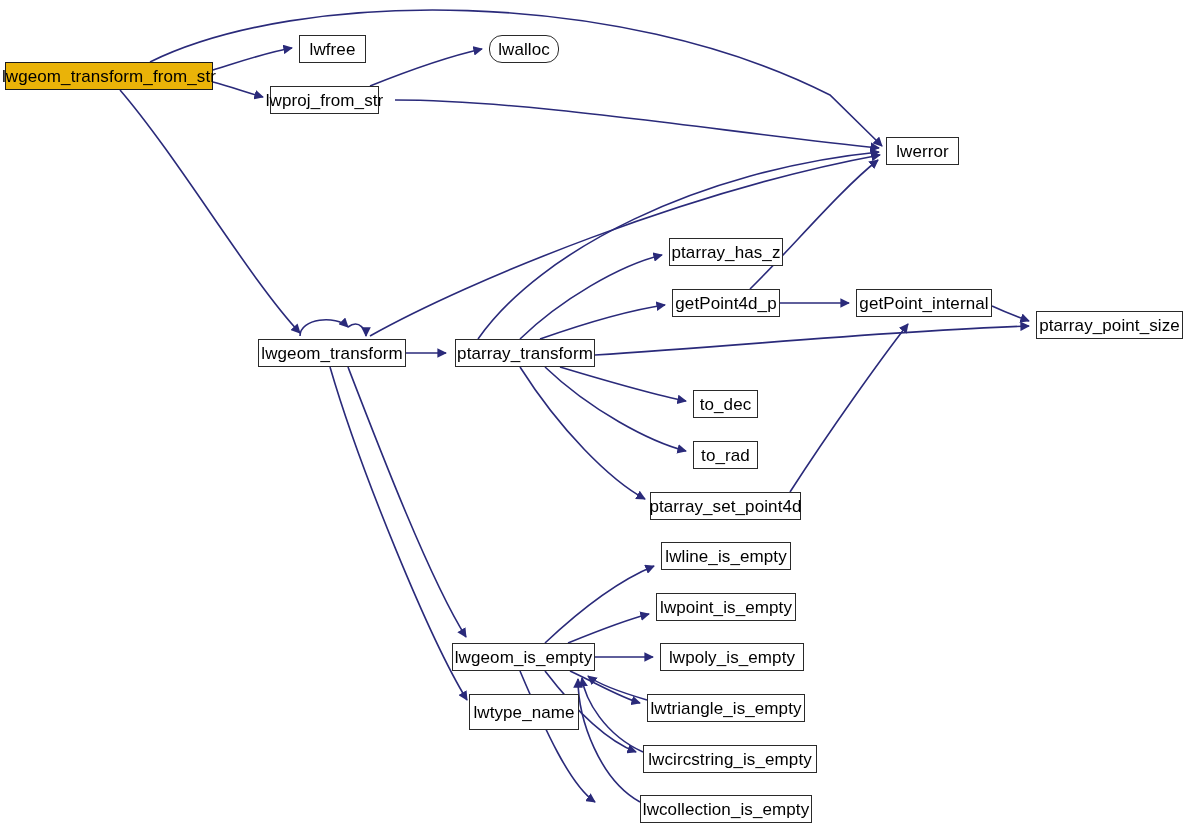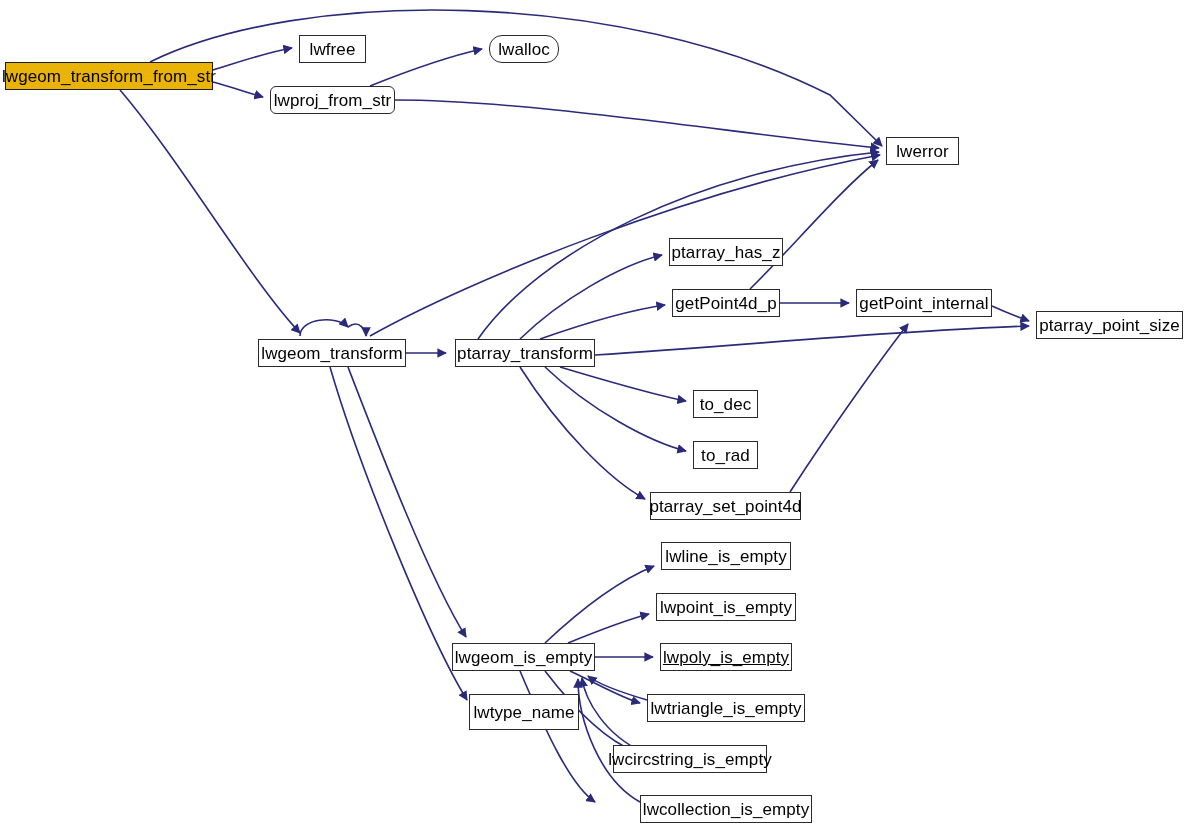--- a/index.html
+++ b/index.html
@@ -100,21 +100,21 @@
   <div id="node-layer">
       <div class="node root" style="left: 5px; top: 62px; width: 208px; height: 28px;">
         <span class="node-label">lwgeom_transform_from_str</span>
       </div>
       <div class="node" style="left: 299px; top: 35px; width: 67px; height: 28px;">
         <span class="node-label">lwfree</span>
       </div>
       <div class="node" style="left: 489px; top: 35px; width: 70px; height: 28px; border-radius: 13px;">
         <span class="node-label">lwalloc</span>
       </div>
-      <div class="node" style="left: 270px; top: 86px; width: 125px; height: 28px; border-radius: 6px;">
+      <div class="node" style="left: 270px; top: 86px; width: 109px; height: 28px;">
         <span class="node-label">lwproj_from_str</span>
       </div>
       <div class="node" style="left: 886px; top: 137px; width: 73px; height: 28px;">
         <span class="node-label">lwerror</span>
       </div>
       <div class="node" style="left: 669px; top: 238px; width: 114px; height: 28px;">
         <span class="node-label">ptarray_has_z</span>
       </div>
       <div class="node" style="left: 672px; top: 289px; width: 108px; height: 28px;">
         <span class="node-label">getPoint4d_p</span>
@@ -139,32 +139,32 @@
       </div>
       <div class="node" style="left: 650px; top: 492px; width: 151px; height: 28px;">
         <span class="node-label">ptarray_set_point4d</span>
       </div>
       <div class="node" style="left: 661px; top: 542px; width: 130px; height: 28px;">
         <span class="node-label">lwline_is_empty</span>
       </div>
       <div class="node" style="left: 656px; top: 593px; width: 140px; height: 28px;">
         <span class="node-label">lwpoint_is_empty</span>
       </div>
-      <div class="node" style="left: 660px; top: 643px; width: 132px; height: 28px; text-decoration: underline;">
+      <div class="node" style="left: 660px; top: 643px; width: 144px; height: 28px;">
         <span class="node-label">lwpoly_is_empty</span>
       </div>
       <div class="node" style="left: 452px; top: 643px; width: 143px; height: 28px;">
         <span class="node-label">lwgeom_is_empty</span>
       </div>
       <div class="node" style="left: 647px; top: 694px; width: 158px; height: 28px;">
         <span class="node-label">lwtriangle_is_empty</span>
       </div>
       <div class="node" style="left: 469px; top: 694px; width: 110px; height: 36px;">
         <span class="node-label">lwtype_name</span>
       </div>
-      <div class="node" style="left: 613px; top: 745px; width: 154px; height: 28px;">
+      <div class="node" style="left: 643px; top: 745px; width: 174px; height: 28px;">
         <span class="node-label">lwcircstring_is_empty</span>
       </div>
       <div class="node" style="left: 640px; top: 795px; width: 172px; height: 28px;">
         <span class="node-label">lwcollection_is_empty</span>
       </div>
     </div>
 </div>
 
 </body></html>

